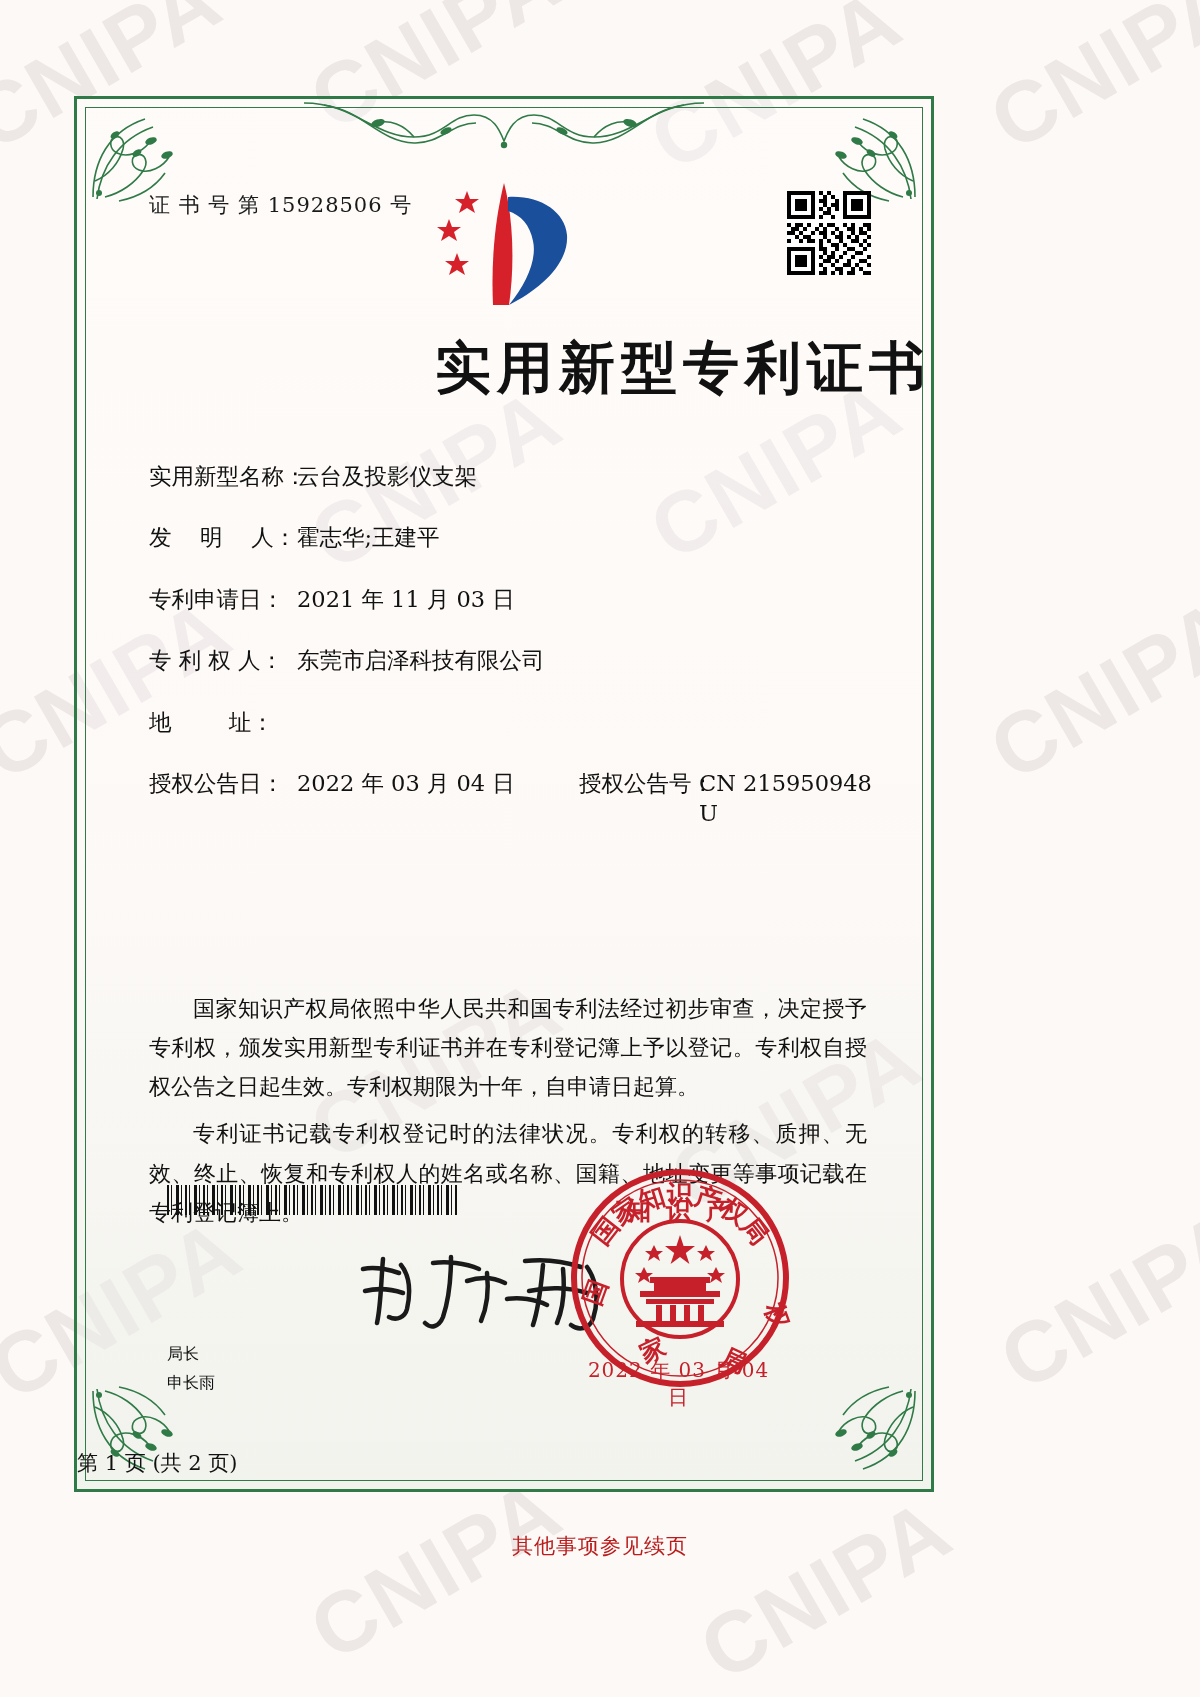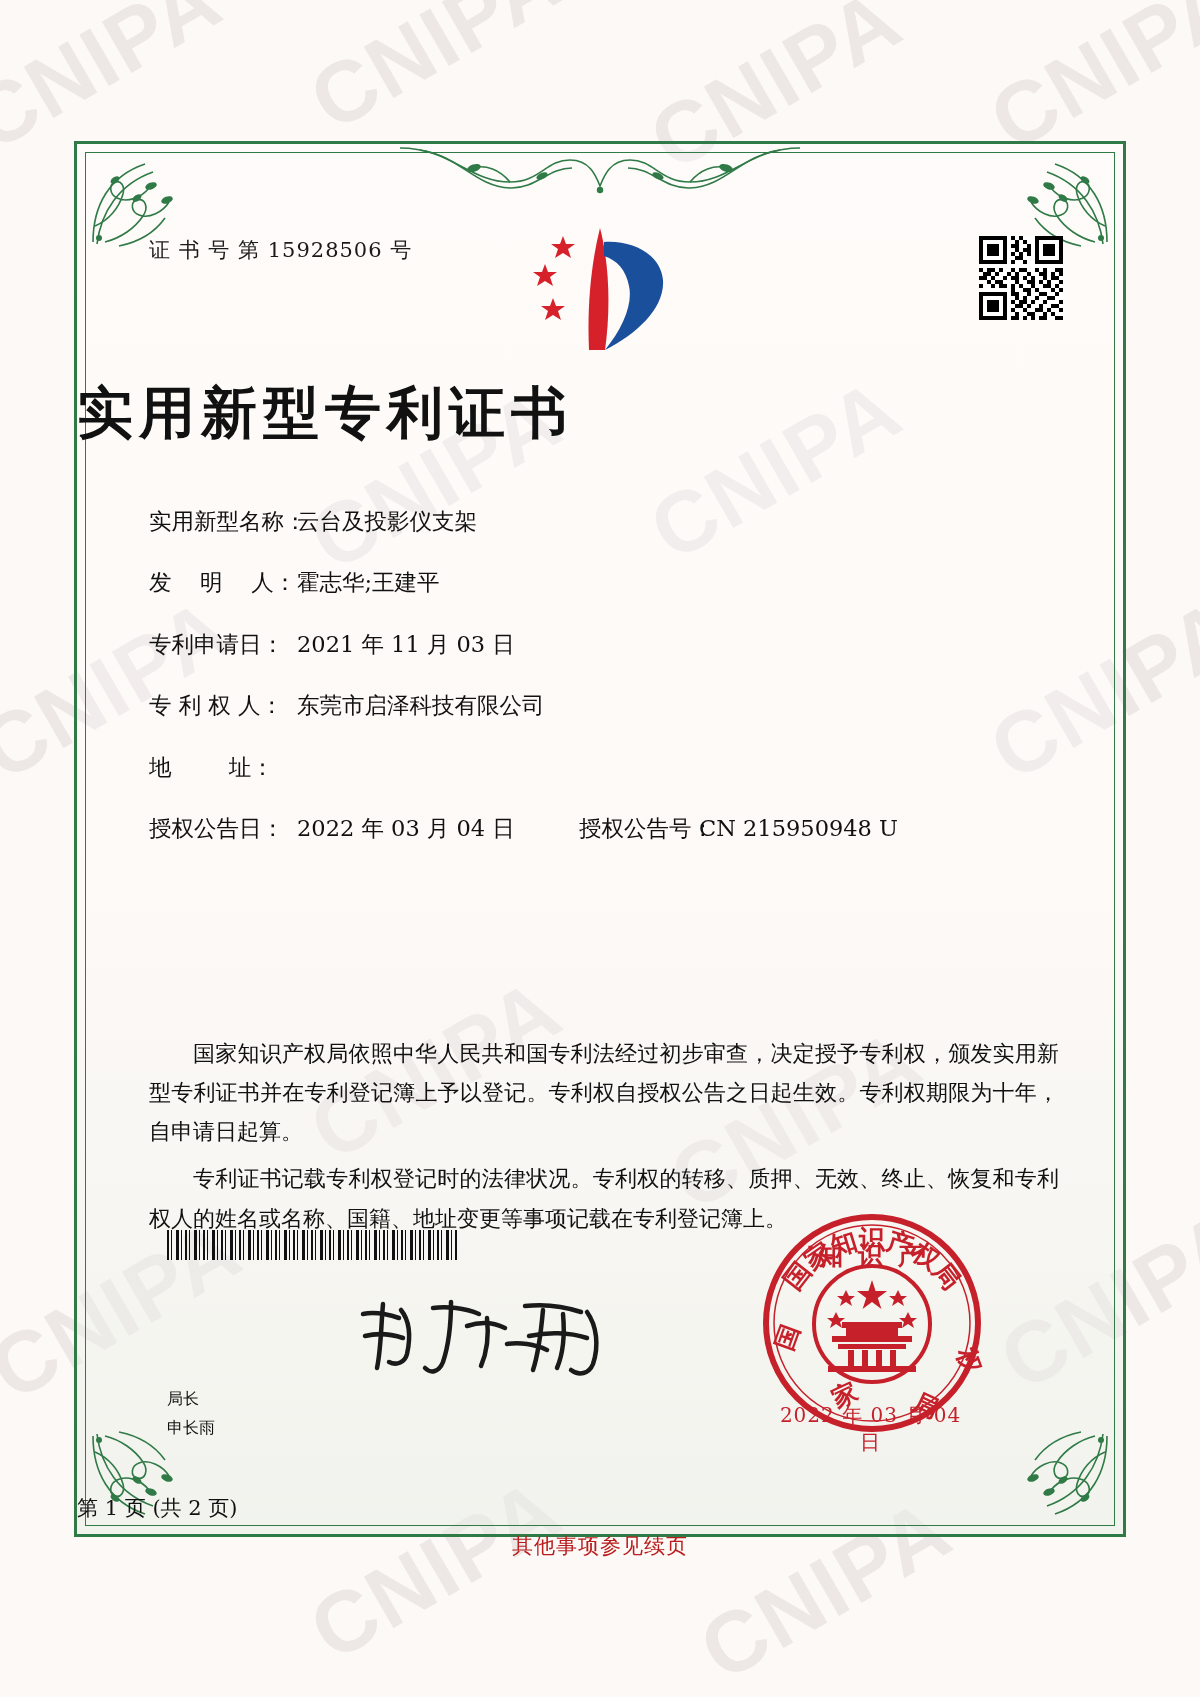--- a/index.html
+++ b/index.html
@@ -34,26 +34,25 @@
   .wm10{left:300px;top:1020px;font-size:86px;}
   .wm11{left:660px;top:1070px;font-size:86px;}
   .wm12{left:990px;top:1250px;font-size:86px;}
   .wm13{left:300px;top:1520px;font-size:86px;}
   .wm14{left:690px;top:1540px;font-size:86px;}
 
   
   .certificate{
     position:absolute;
     left:74px;top:96px;
-    width:1052px;height:1396px;
+    width:860px;height:1396px;
     box-sizing:border-box;
     border:3px solid #2f7a46;
     background:
       linear-gradient(180deg,rgba(255,255,255,0.35) 0%,rgba(252,250,248,0.25) 55%,rgba(232,238,230,0.55) 100%);
-    margin-top: 45px;
   }
   .certificate:before{
     content:"";
     position:absolute;left:8px;top:8px;right:8px;bottom:8px;
     border:1px solid #2f7a46;
     pointer-events:none;
   }
 
   
   .corner{
@@ -83,21 +82,21 @@
   }
   .emblem svg{width:100%;height:100%;display:block;}
   .qr{
     position:absolute;right:60px;top:92px;
     width:84px;height:84px;
   }
   .qr svg{display:block;width:100%;height:100%;}
 
   .title{
     position:absolute;left:0;right:0;top:232px;
-    text-align:left;
+    text-align:right;
     font-size:56px;font-weight:bold;letter-spacing:6px;
     color:#111;
     font-family:"DejaVu Serif","Liberation Serif",serif;
   }
 
   
   .fields{
     position:absolute;left:72px;right:56px;top:362px;
     font-size:22.5px;color:#111;line-height:1.35;
   }

